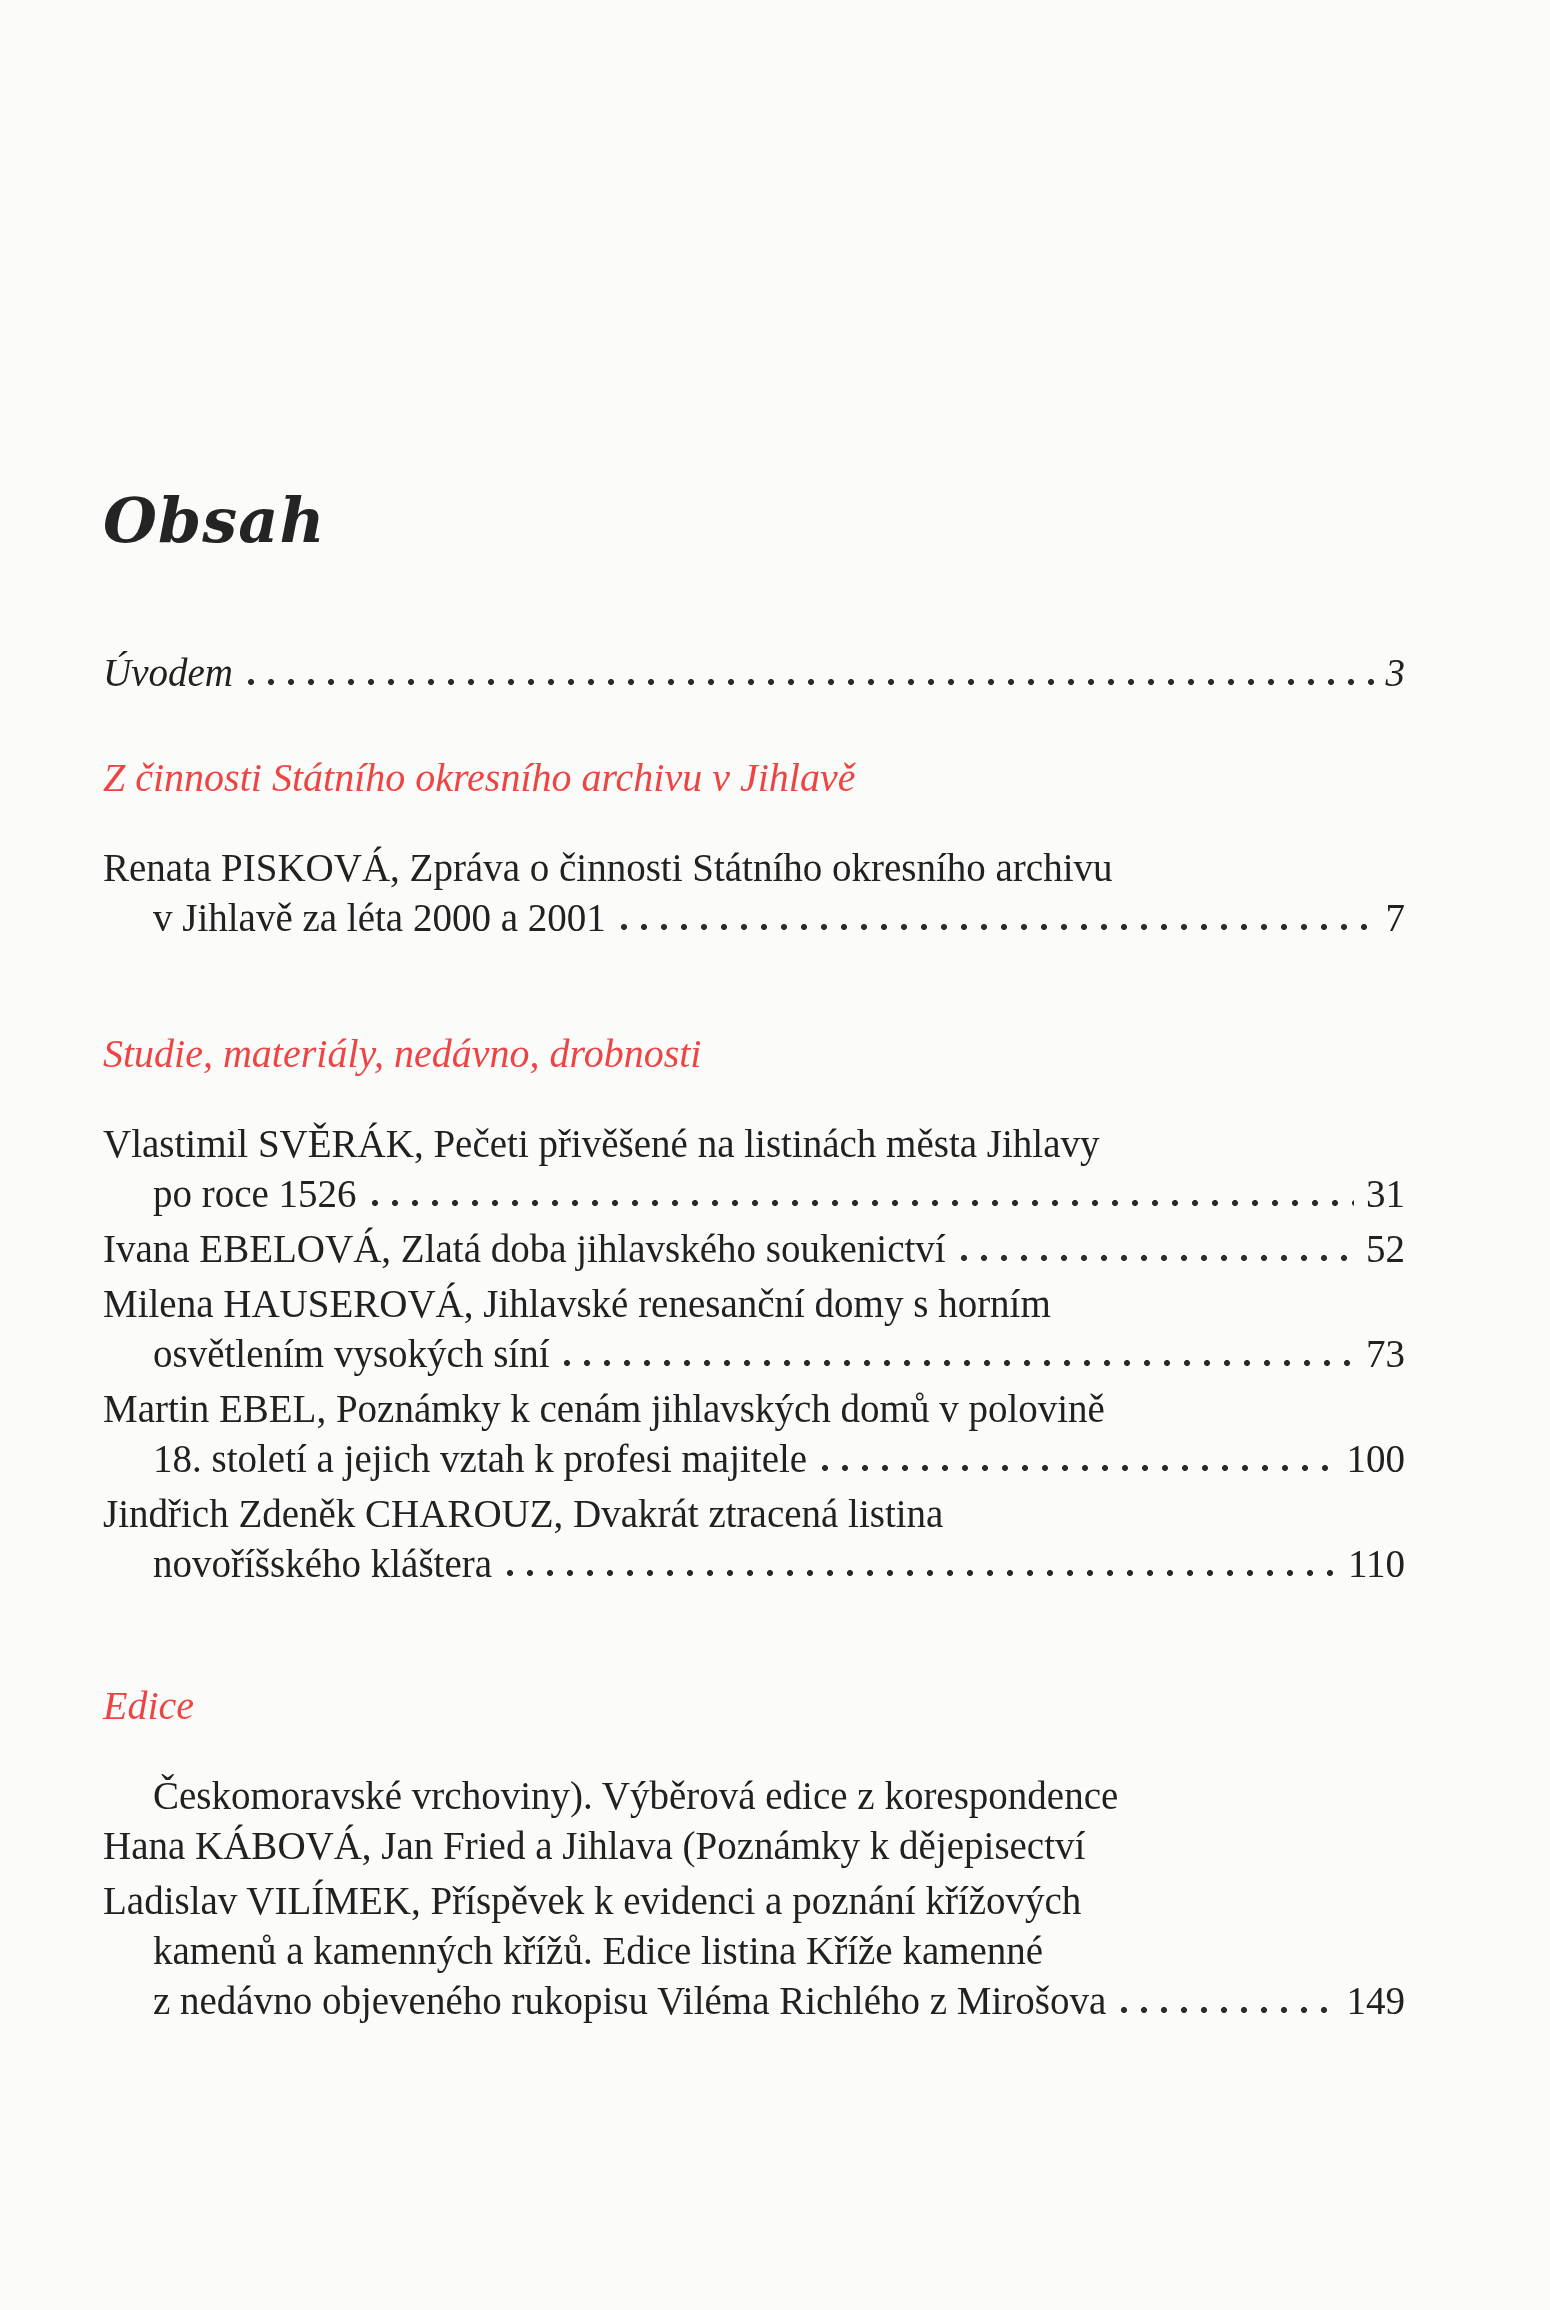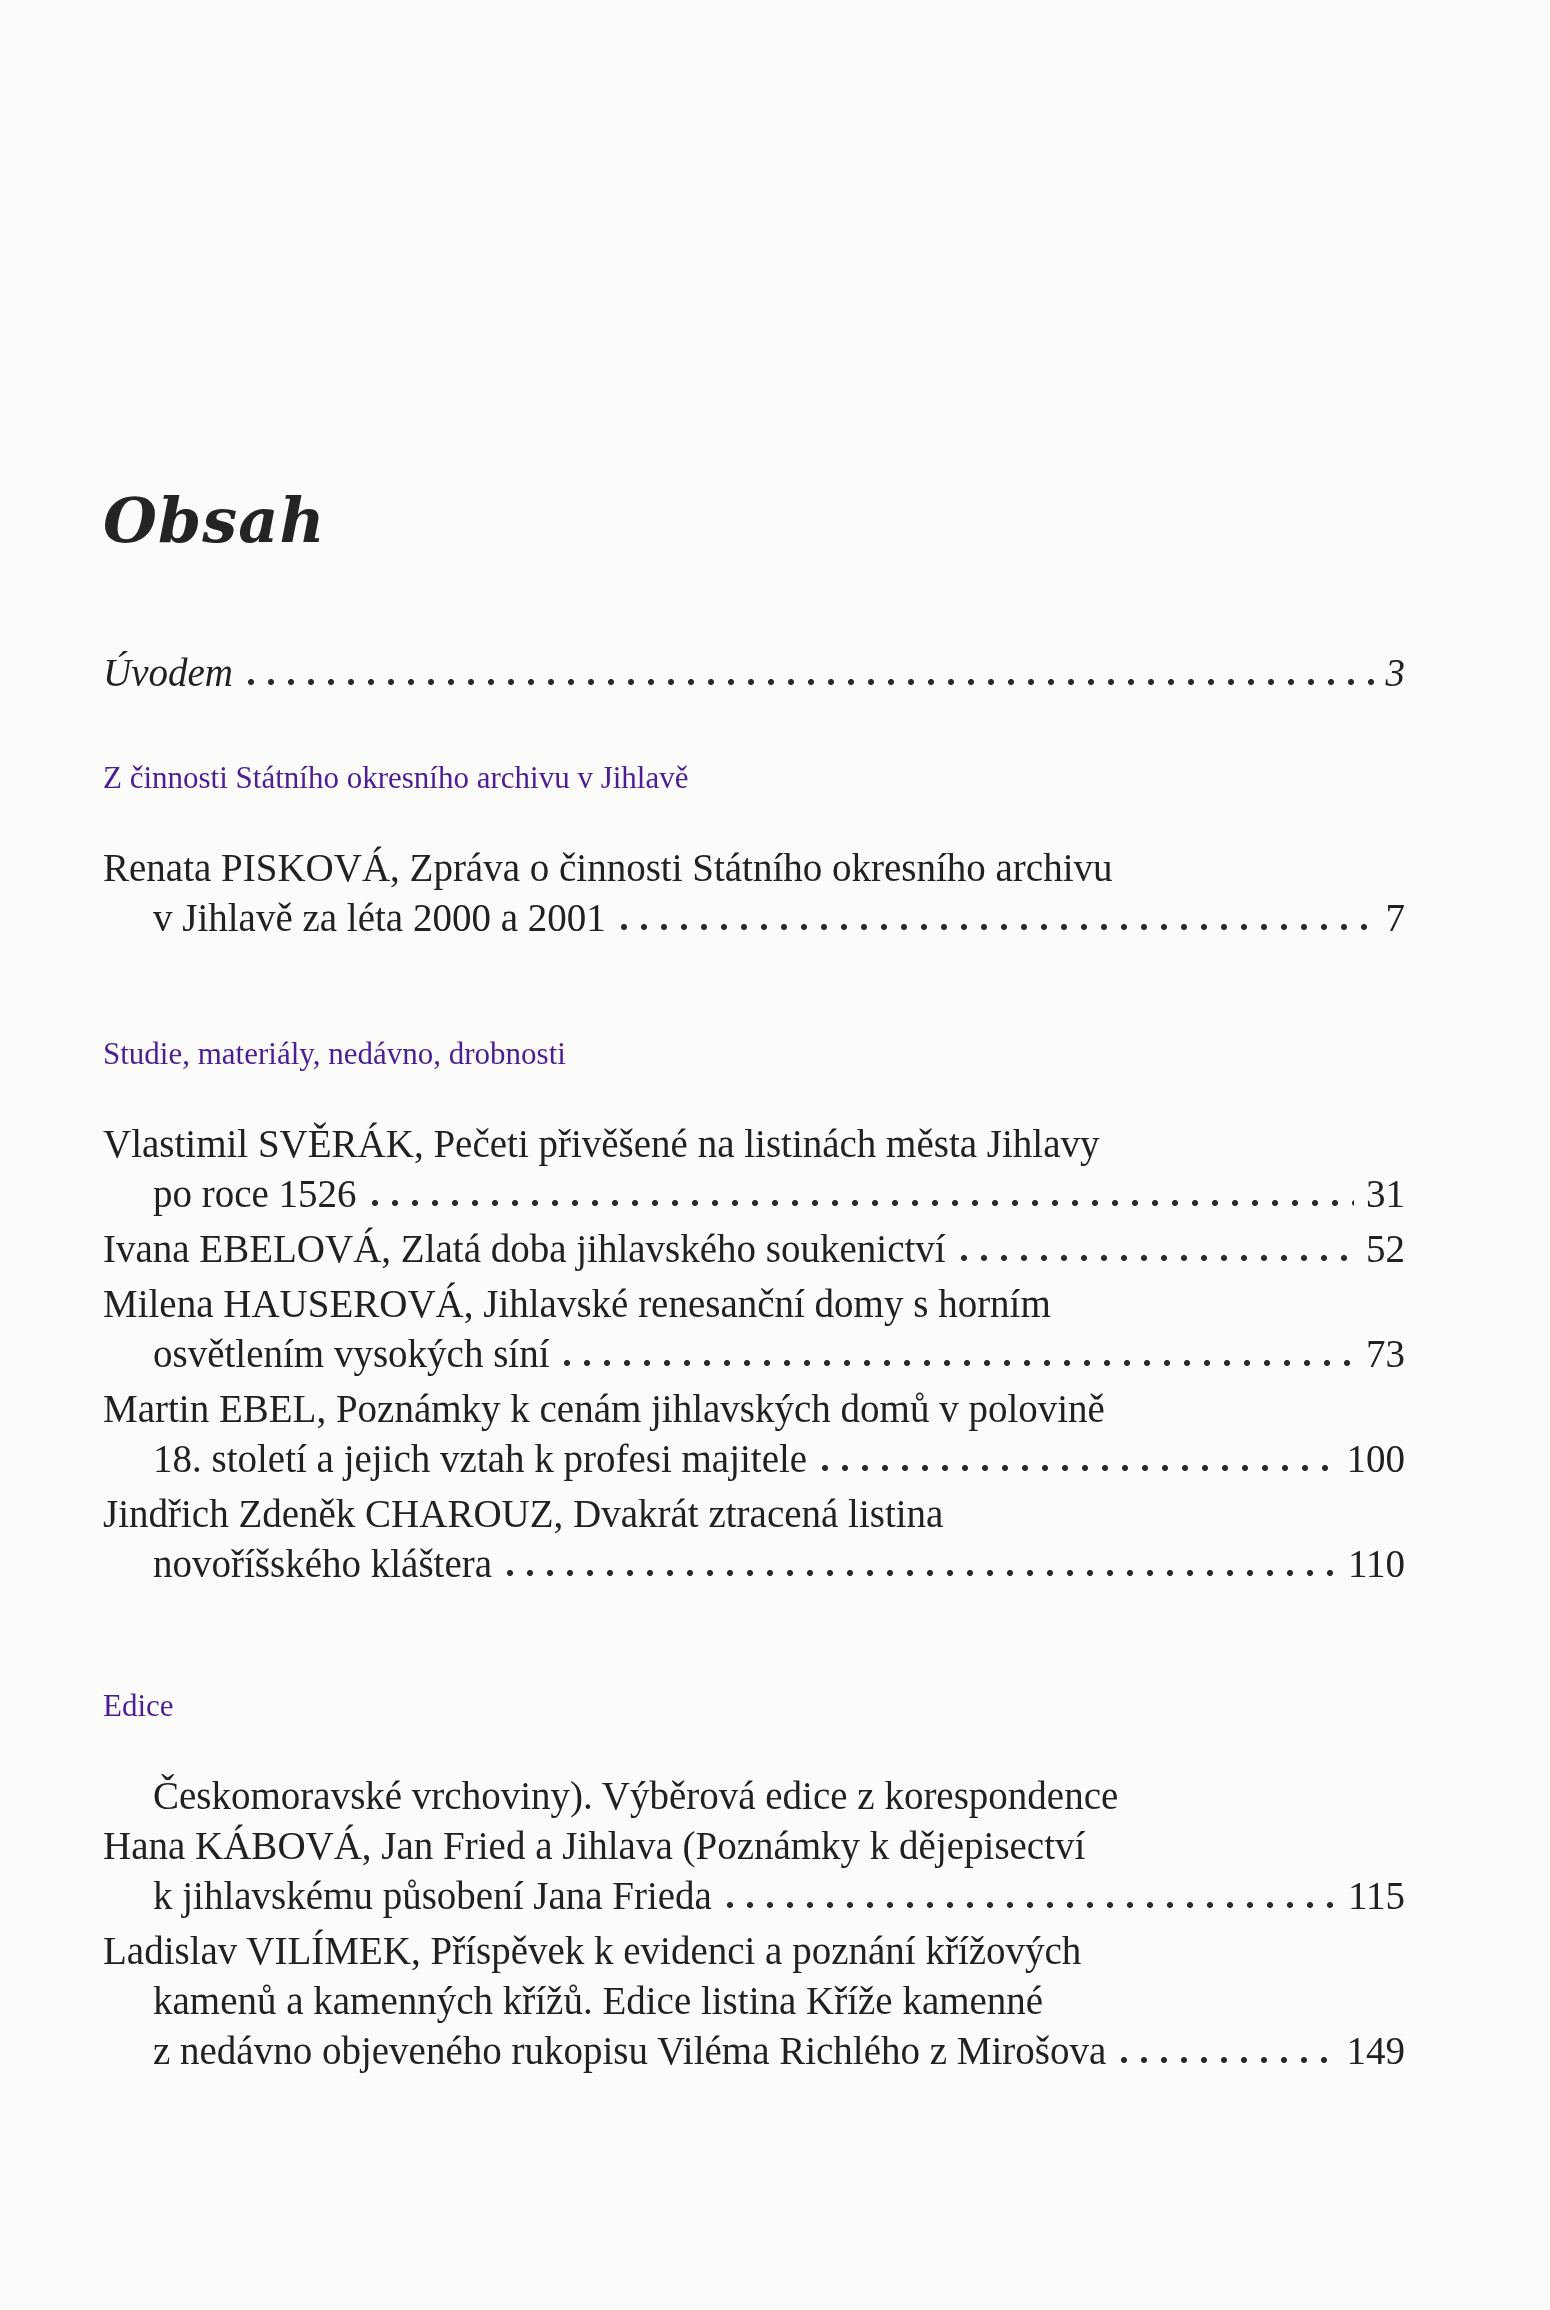--- a/index.html
+++ b/index.html
@@ -33,23 +33,24 @@
     line-height: 78px;
     margin: 0 0 88px 0;
     color: #242424;
     letter-spacing: 1px;
   }
   .toc-section { margin: 0; }
   #toc .toc-section:nth-child(2) { margin-top: 55px; }
   #toc .toc-section:nth-child(3) { margin-top: 86px; }
   #toc .toc-section:nth-child(4) { margin-top: 92px; }
   .section-heading {
-    font-size: 31px;
+    font-style: italic;
+    font-size: 40px;
     line-height: 50px;
-    color: #4c1d95;
+    color: #ef4444;
   }
   .entries { margin-top: 40px; }
   .toc-section:first-child .entries { margin-top: 0; }
   .entry { margin: 0 0 5px 0; }
   .entry.italic { font-style: italic; }
   .line {
     display: flex;
     align-items: baseline;
     font-size: 39px;
     line-height: 50px;
@@ -161,25 +162,20 @@
         <section class="toc-section">
           <div class="section-heading">Edice</div>
           <div class="entries">
             <div class="entry">
               <div class="line indent">
                 <span class="txt">Českomoravské vrchoviny). Výběrová edice z korespondence</span>
               </div>
               <div class="line">
                 <span class="txt">Hana KÁBOVÁ, Jan Fried a Jihlava (Poznámky k dějepisectví</span>
               </div>
-              <div class="line indent">
-                <span class="txt">k jihlavskému působení Jana Frieda</span>
-                <span class="leader"></span>
-                <span class="pg">115</span>
-              </div>
             </div>
             <div class="entry">
               <div class="line">
                 <span class="txt">Ladislav VILÍMEK, Příspěvek k evidenci a poznání křížových</span>
               </div>
               <div class="line indent">
                 <span class="txt">kamenů a kamenných křížů. Edice listina Kříže kamenné</span>
               </div>
               <div class="line indent">
                 <span class="txt">z nedávno objeveného rukopisu Viléma Richlého z Mirošova</span>

